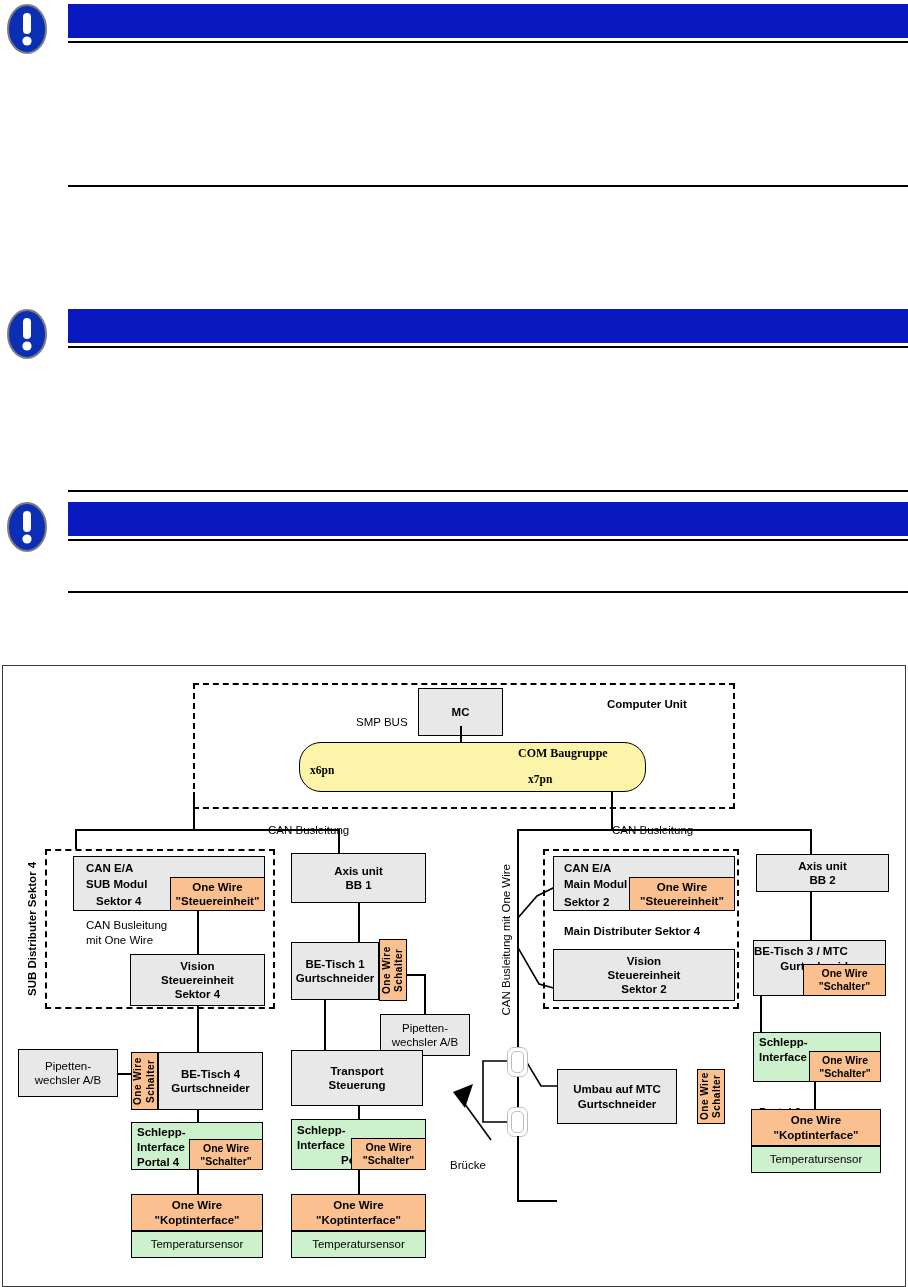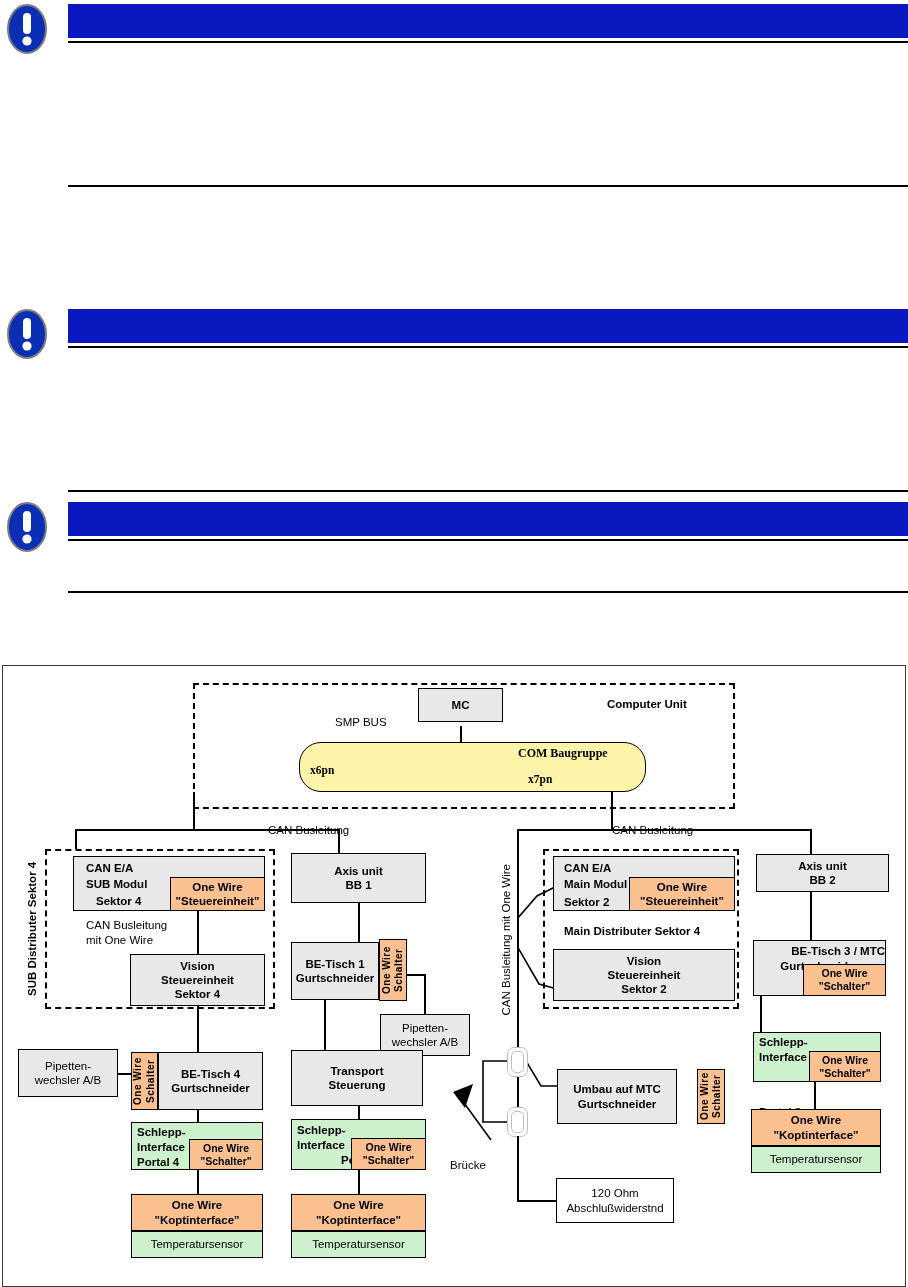--- a/index.html
+++ b/index.html
@@ -80,23 +80,23 @@
   </div>
   <div class="notice-bar" style="left:68px;top:4px;width:840px;height:34px;"></div>
   <div class="notice-rule" style="left:68px;top:41px;width:840px;"></div>
   <div class="notice-rule" style="left:68px;top:93px;width:840px;"></div>
 </div>
 
 <div id="diagram">
 
   <div class="dash" style="left:190px;top:17px;width:542px;height:126px;"></div>
   <div class="lbl b" style="left:604px;top:31px;">Computer Unit</div>
-  <div class="lbl" style="left:332px;top:49px;">SMP BUS</div>
-
-  <div class="box grey" style="left:415px;top:22px;width:85px;height:34px;">
+  <div class="lbl" style="left:353px;top:49px;">SMP BUS</div>
+
+  <div class="box grey" style="left:415px;top:22px;width:85px;height:48px;">
     <span>MC</span>
   </div>
   <div class="line vl" style="left:457px;top:60px;height:16px;"></div>
 
   <div class="box yellow" style="left:296px;top:76px;width:347px;height:50px;display:block;">
     <div class="serif" style="position:absolute;left:218px;top:3px;font-size:12px;font-weight:bold;">COM Baugruppe</div>
     <div class="serif" style="position:absolute;left:10px;top:20px;font-size:11.5px;font-weight:bold;">x6pn</div>
     <div class="serif" style="position:absolute;left:228px;top:29px;font-size:11.5px;font-weight:bold;">x7pn</div>
   </div>
 
@@ -243,24 +243,20 @@
       <i></i>
     </div>
   <svg style="position:absolute;left:448px;top:418px;width:48px;height:72px;">
     <polygon points="2,8 22,0 14,24" fill="#000"></polygon>
     <line x1="8" y1="12" x2="40" y2="56" stroke="#000" stroke-width="1.6"></line>
   </svg>
   <div class="lbl" style="left:447px;top:492px;">Brücke</div>
 
   <div class="line vl" style="left:514px;top:470px;height:65px;"></div>
   <div class="line hl" style="left:514px;top:534px;width:40px;"></div>
-  <div class="box white plain" style="left:553px;top:512px;width:118px;height:45px;">
-    <span>120 Ohm</span>
-    <span>Abschlußwiderstnd</span>
-  </div>
 
   <div class="dash" style="left:540px;top:183px;width:196px;height:160px;"></div>
   <div class="box grey" style="left:550px;top:190px;width:182px;height:55px;display:block;">
     <div style="position:absolute;left:10px;top:4px;font-weight:bold;">CAN E/A</div>
     <div style="position:absolute;left:10px;top:20px;font-weight:bold;">Main Modul</div>
     <div style="position:absolute;left:10px;top:38px;font-weight:bold;">Sektor 2</div>
   </div>
   <div class="box orange" style="left:626px;top:211px;width:106px;height:34px;">
     <span>One Wire</span>
     <span>"Steuereinheit"</span>
@@ -280,21 +276,21 @@
     <span>One  Wire  Schalter</span>
   </div>
 
   <div class="box grey" style="left:753px;top:188px;width:133px;height:38px;">
     <span>Axis unit</span>
     <span>BB 2</span>
   </div>
   <div class="line vl" style="left:807px;top:226px;height:48px;"></div>
 
   <div class="box grey" style="left:750px;top:274px;width:133px;height:56px;display:block;">
-    <div style="position:absolute;left:0;right:0;top:3px;text-align:right;font-weight:bold;">BE-Tisch 3 / MTC</div>
+    <div style="position:absolute;left:0;right:0;top:3px;text-align:left;font-weight:bold;">BE-Tisch 3 / MTC</div>
     <div style="position:absolute;left:0;right:0;top:18px;text-align:center;font-weight:bold;">Gurtschneider</div>
   </div>
   <div class="box orange" style="left:800px;top:298px;width:83px;height:32px;font-size:10.5px;">
     <span>One Wire</span>
     <span>"Schalter"</span>
   </div>
   <div class="line vl" style="left:757px;top:330px;height:36px;"></div>
 
   <div class="box green" style="left:750px;top:366px;width:128px;height:50px;display:block;">
     <div style="position:absolute;left:5px;top:2px;font-weight:bold;">Schlepp-</div>

